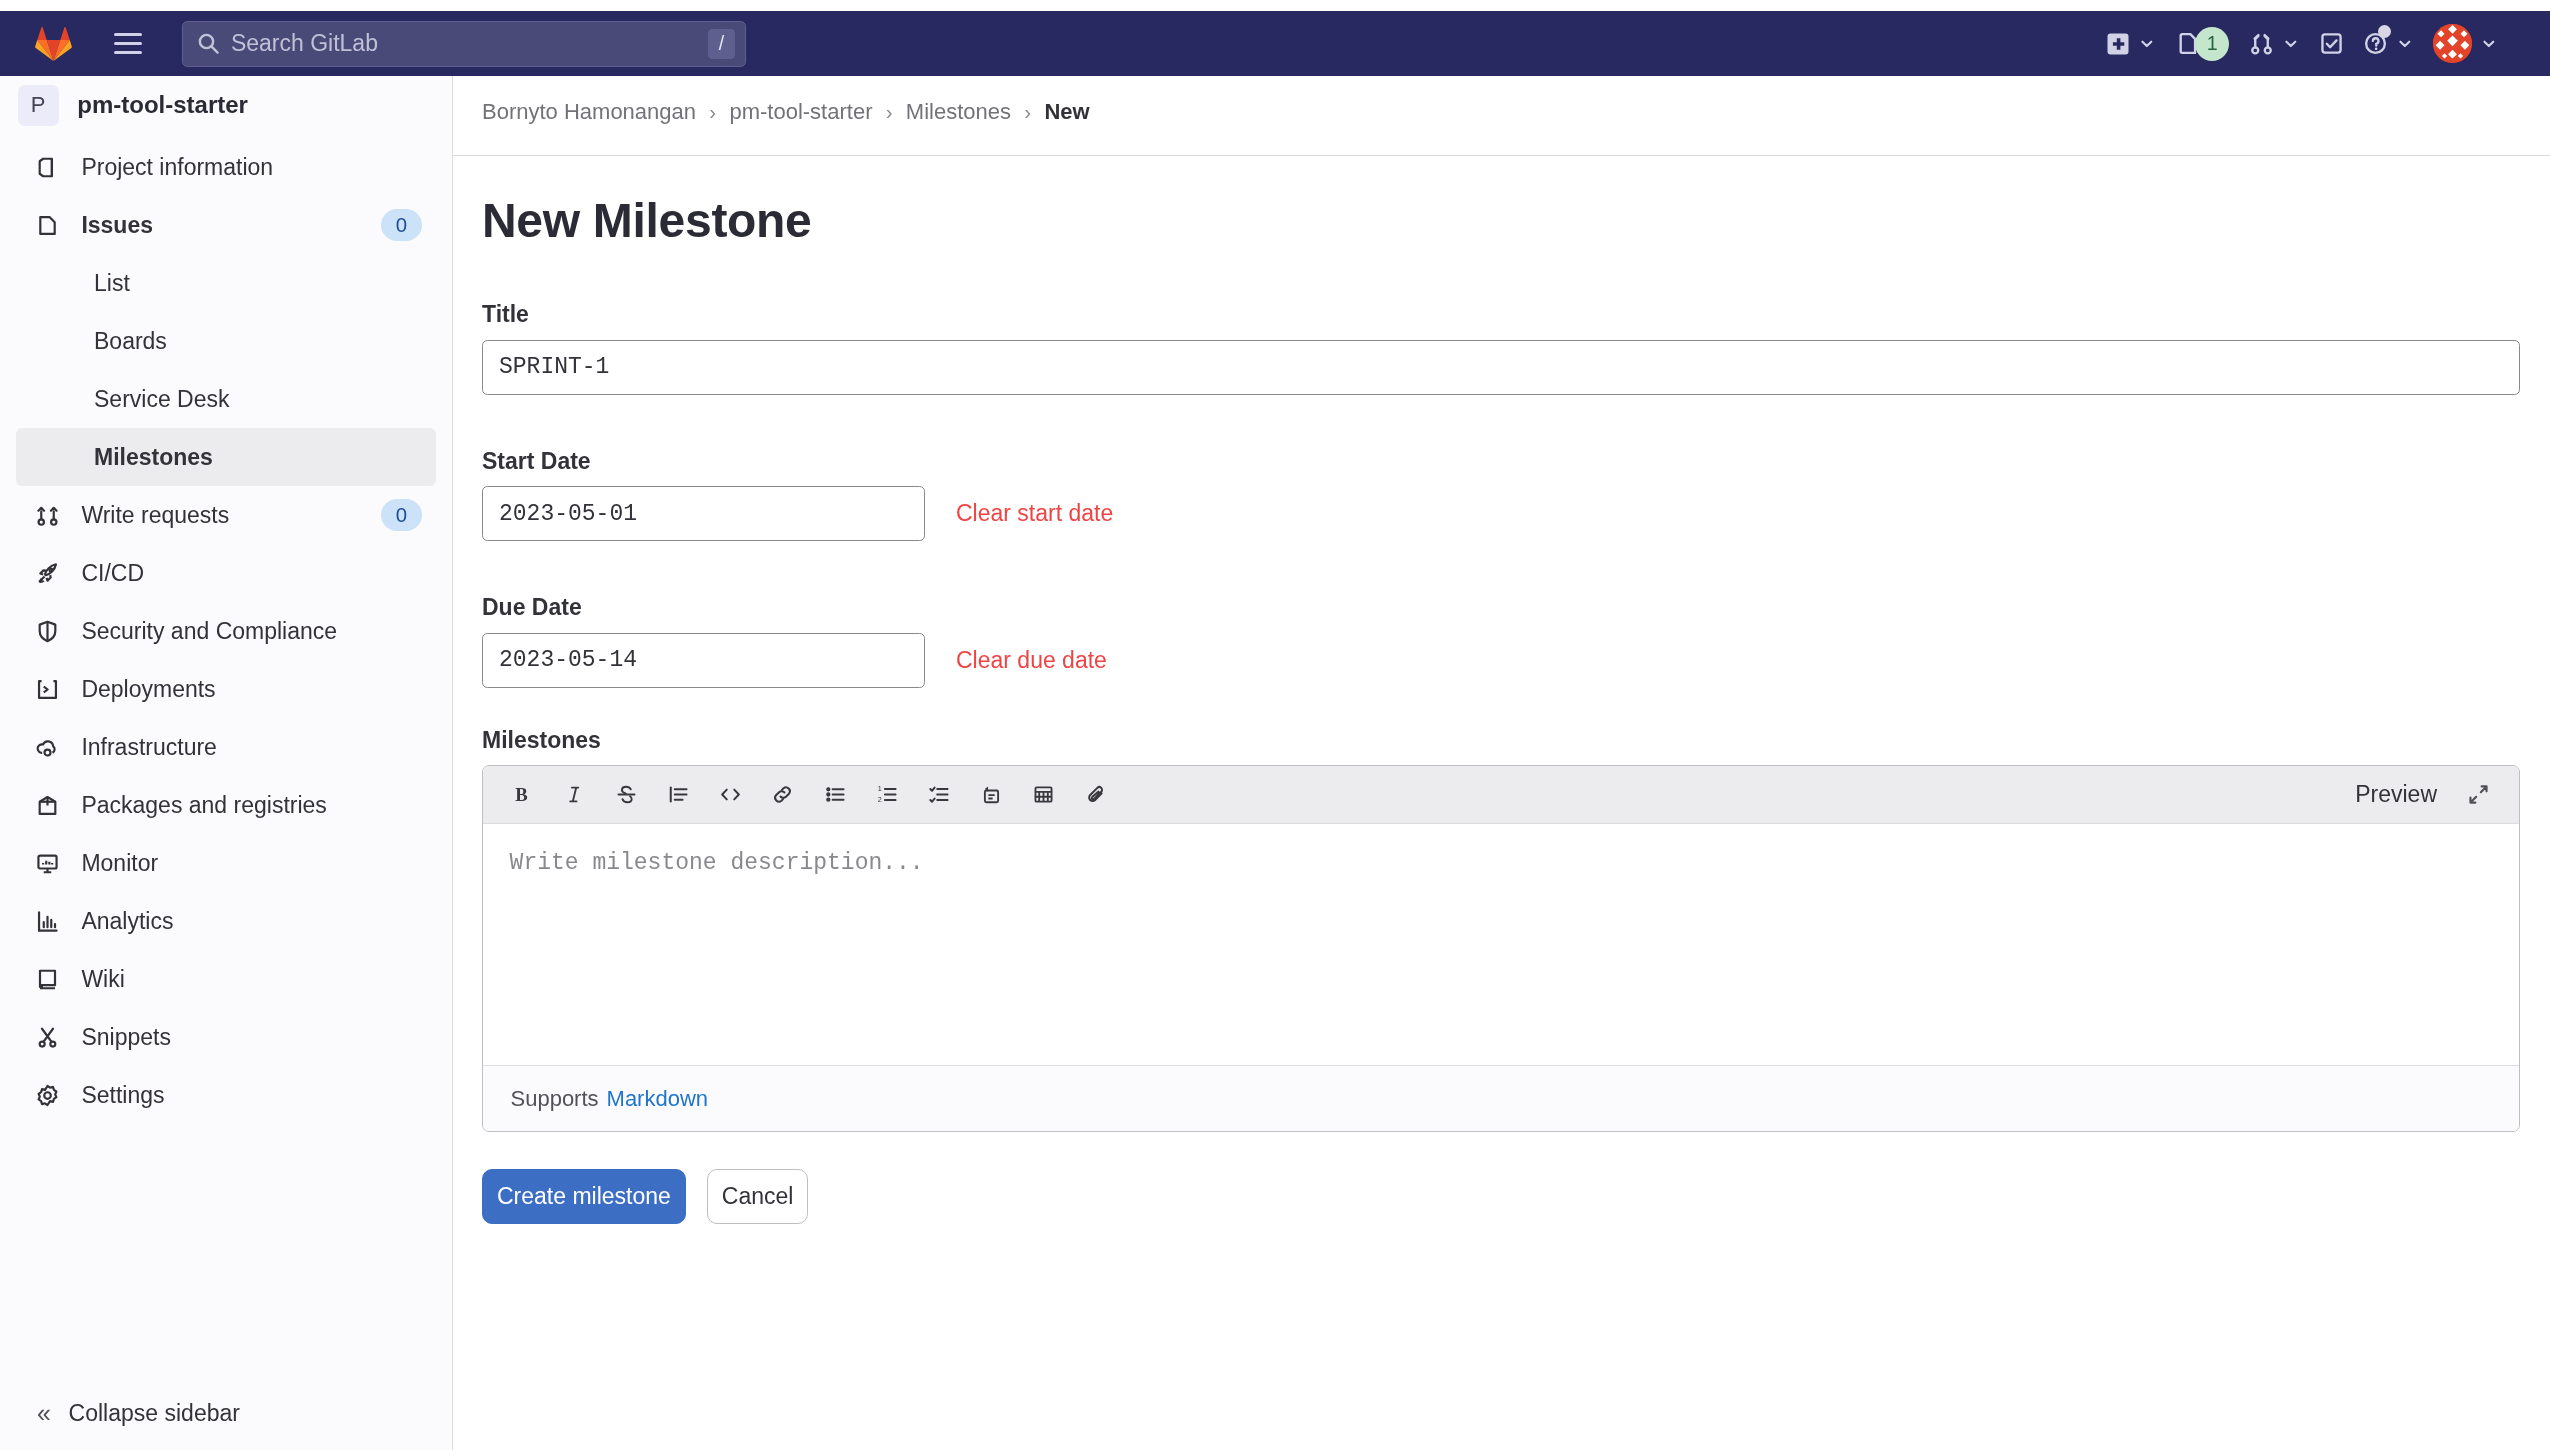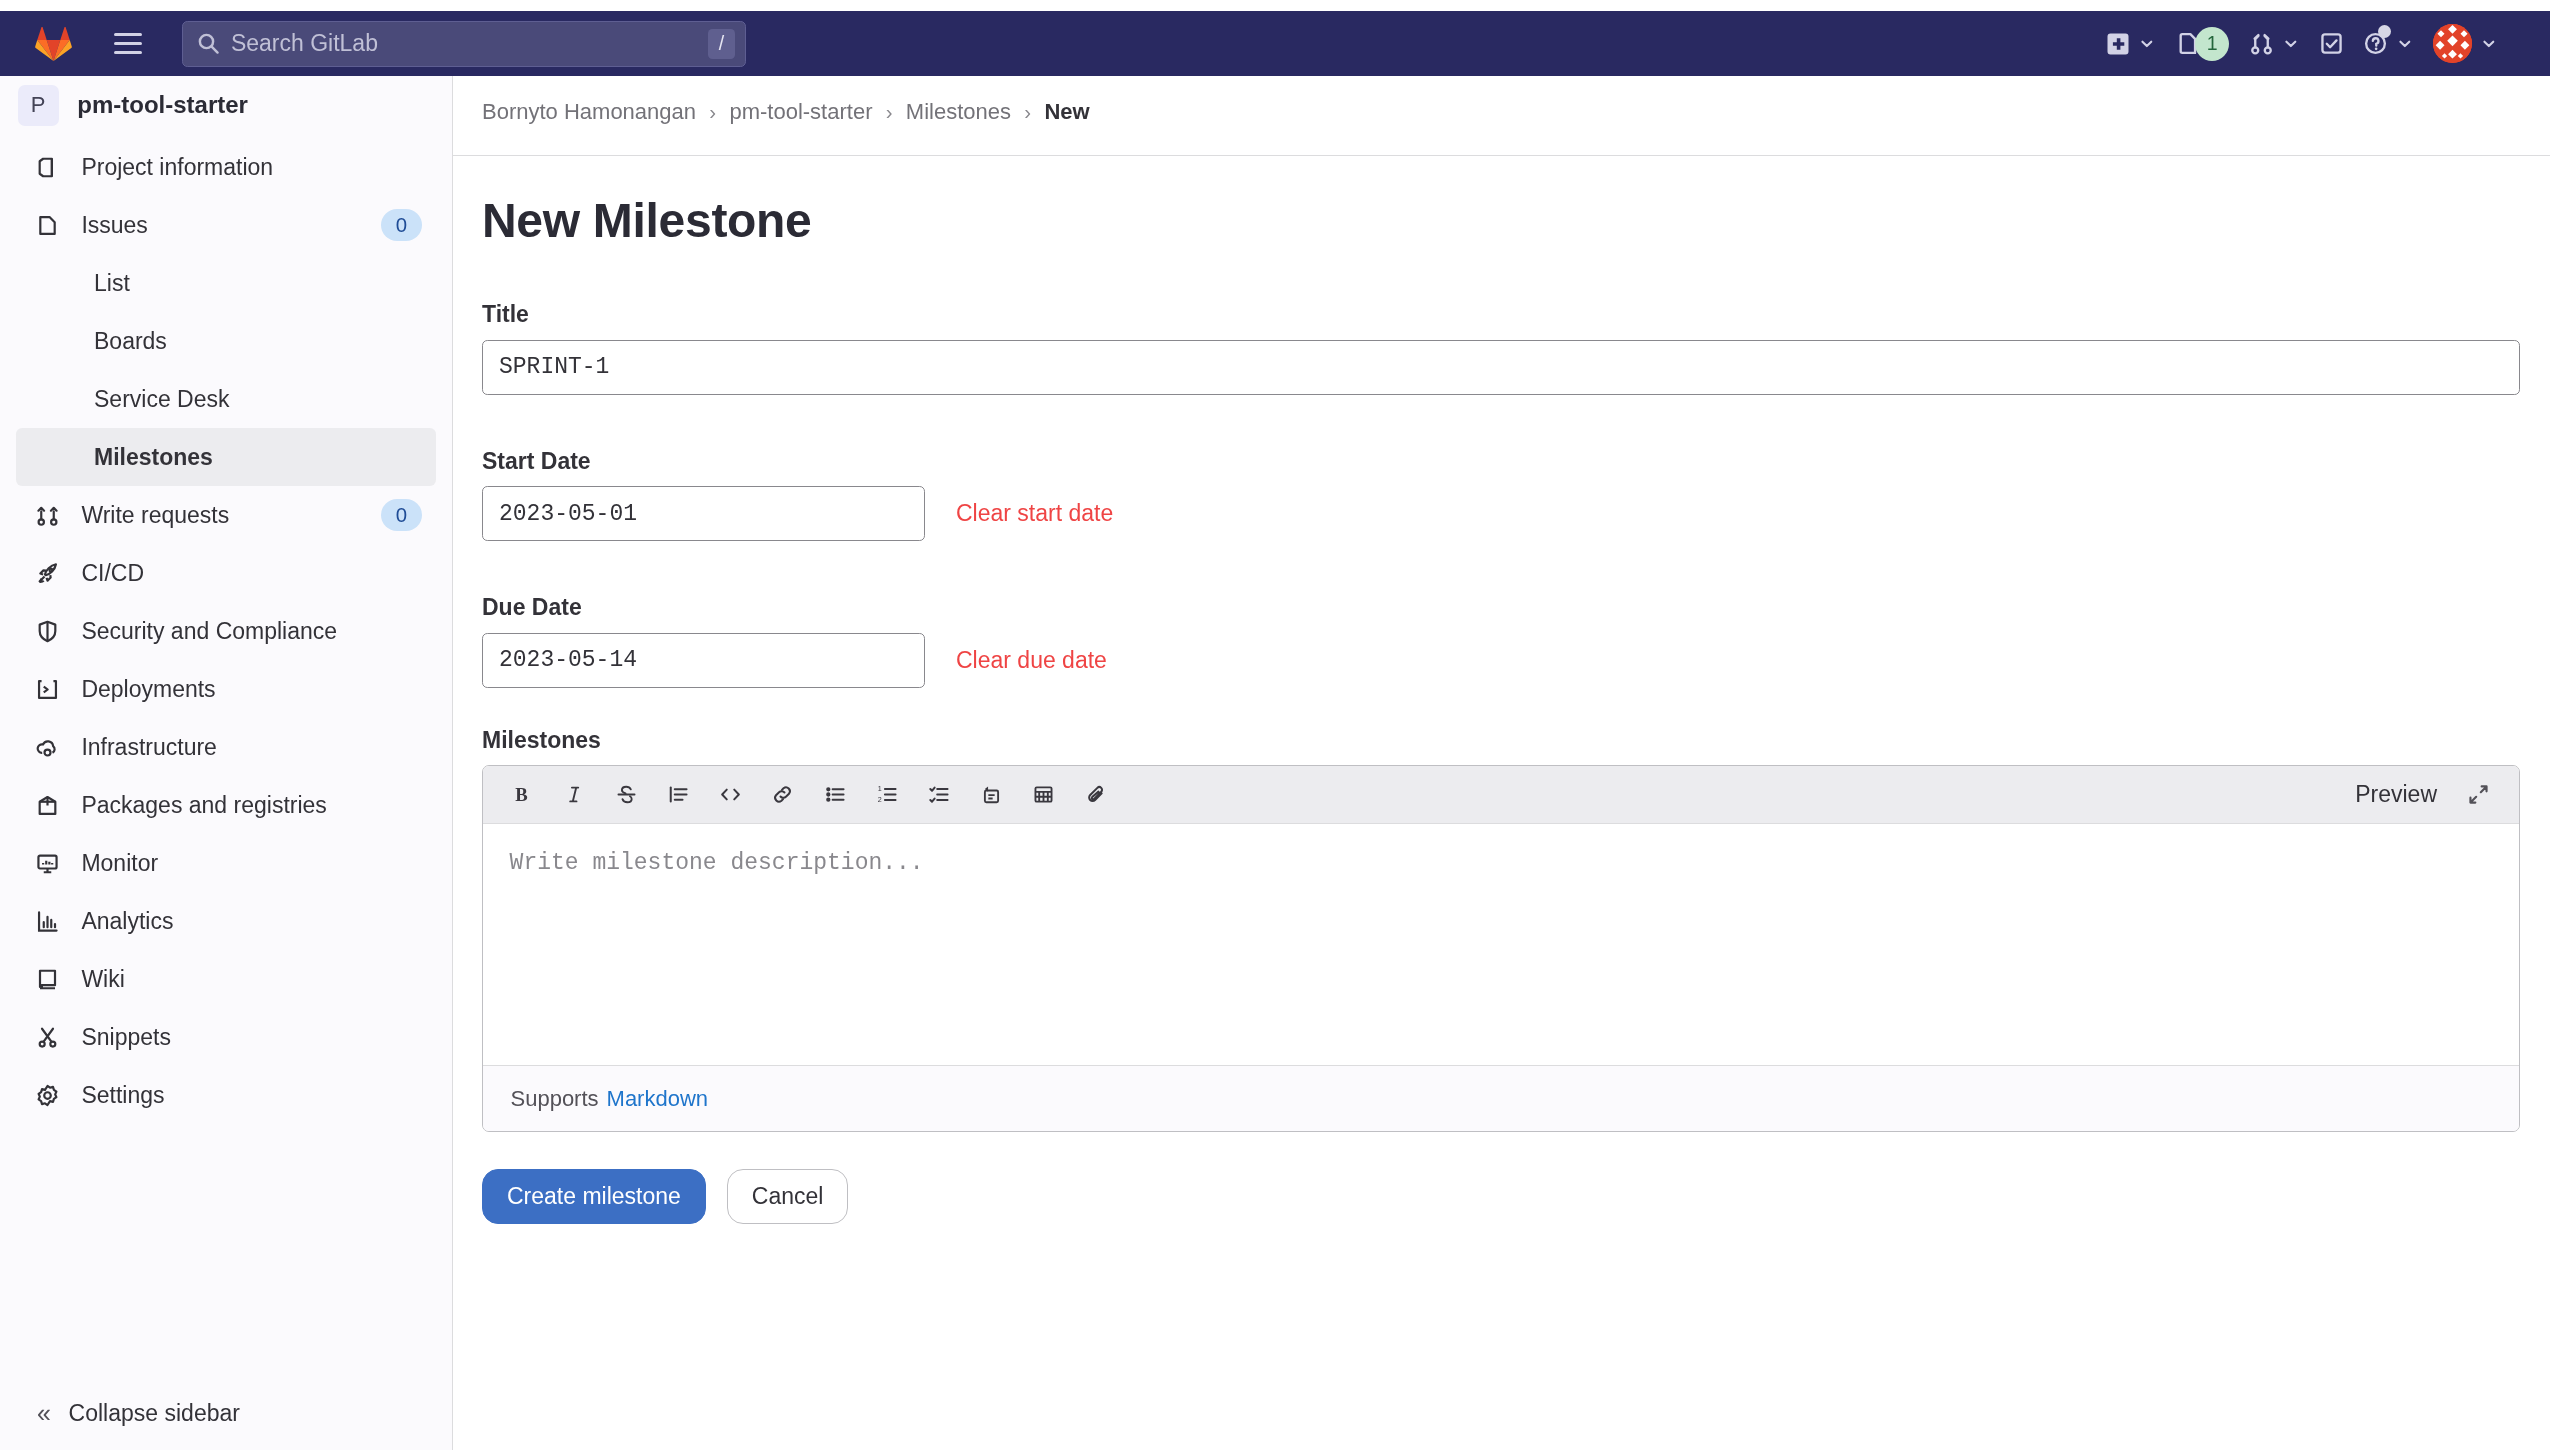--- a/index.html
+++ b/index.html
@@ -371,25 +371,25 @@
     text-decoration: none;
   }
 
   .actions {
     display: flex;
     align-items: center;
     margin-top: 37px;
   }
   .btn {
     height: 55px;
-    border-radius: 16px;
+    border-radius: 10px;
     font-family: "Liberation Sans", sans-serif;
     font-size: 23px;
     cursor: pointer;
-    padding: 0 24px;
+    padding: 0 14px;
     display: flex;
     align-items: center;
     justify-content: center;
   }
   .btn-primary {
     background: #3c6fc4;
     border: 0.9px solid #3c6fc4;
     color: #fff;
   }
   .btn-secondary {
@@ -532,21 +532,21 @@
       </span>
       <span class="sb-label">Project information</span>
     </div>
 
     <div class="sb-item">
       <span class="sb-ico">
         <svg width="25" height="25" viewBox="0 0 16 16" fill="none" stroke="#333238" stroke-width="1.4" stroke-linejoin="round">
           <path d="M3.4 2.6h5.9l3.3 3.3v7.5H3.4z"></path>
         </svg>
       </span>
-      <span class="sb-label" style="font-weight:normal">Issues</span>
+      <span class="sb-label" style="font-weight:bold">Issues</span>
       <span class="sb-badge">0</span>
     </div>
 
     <div class="sb-sub">
       <span>List</span>
     </div>
     <div class="sb-sub">
       <span>Boards</span>
     </div>
     <div class="sb-sub">

